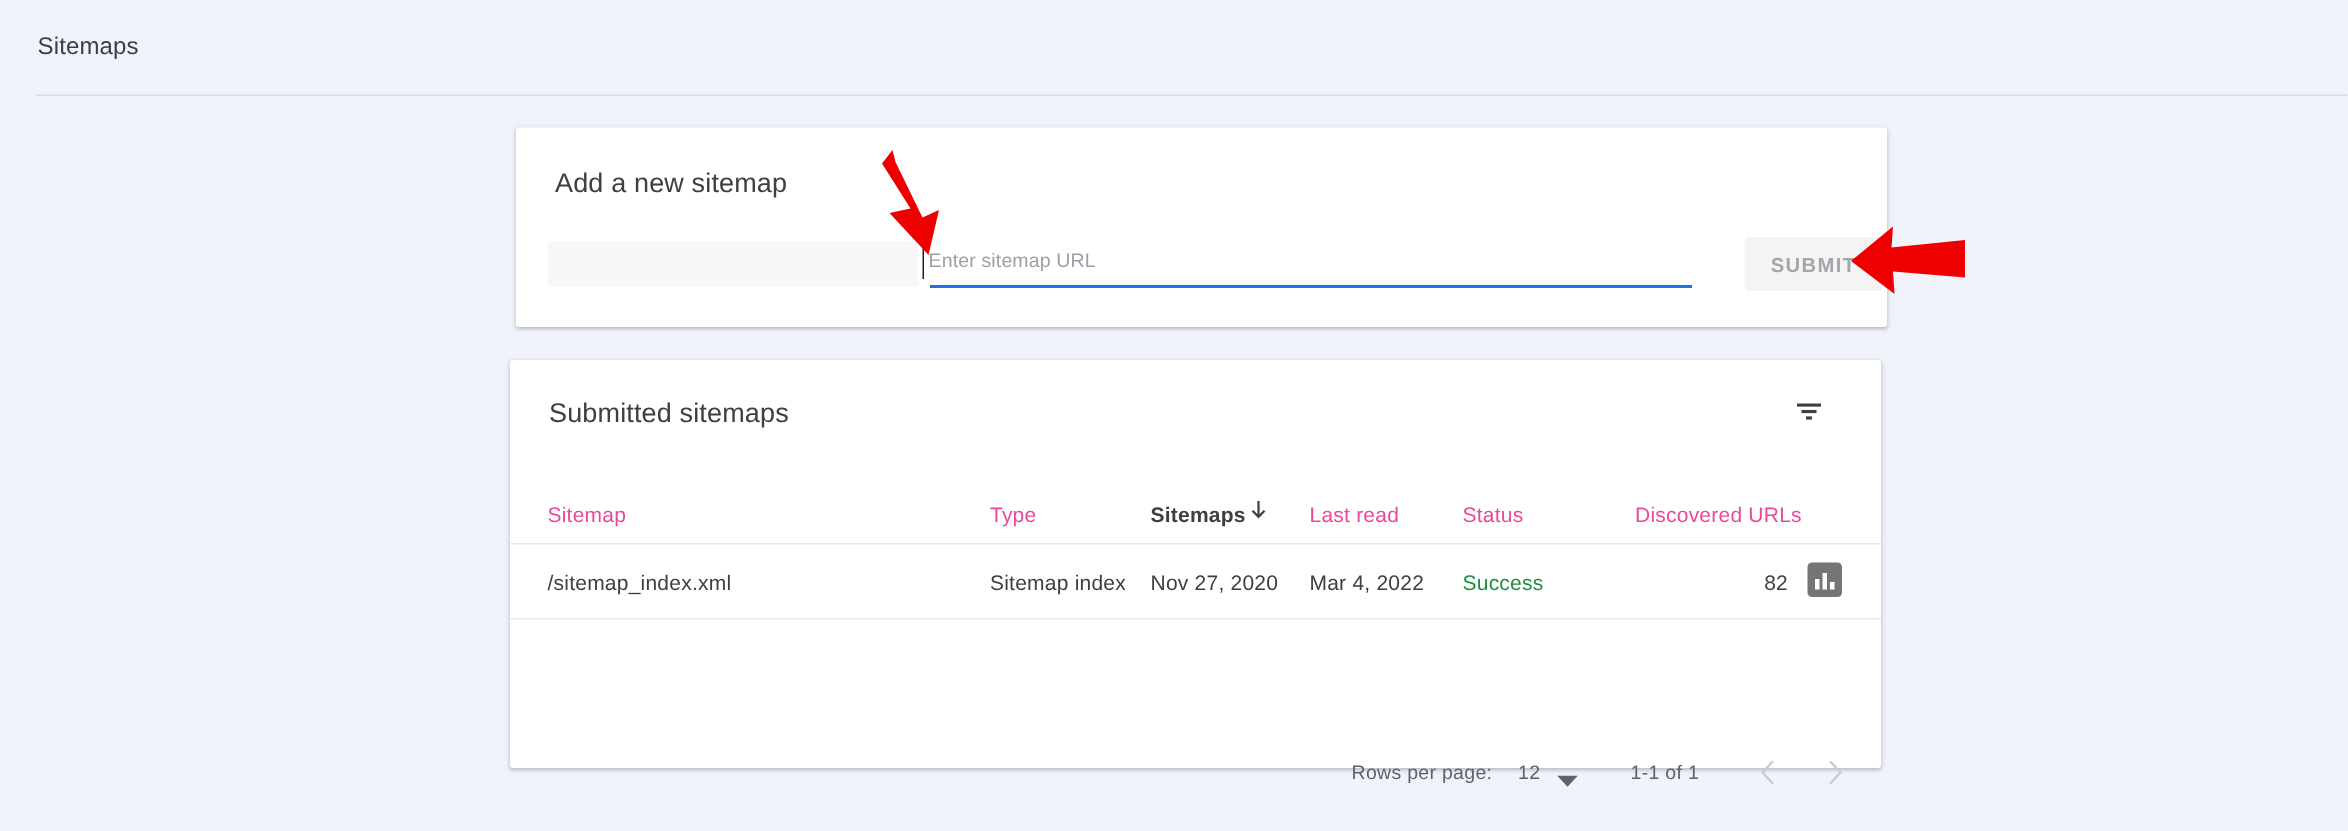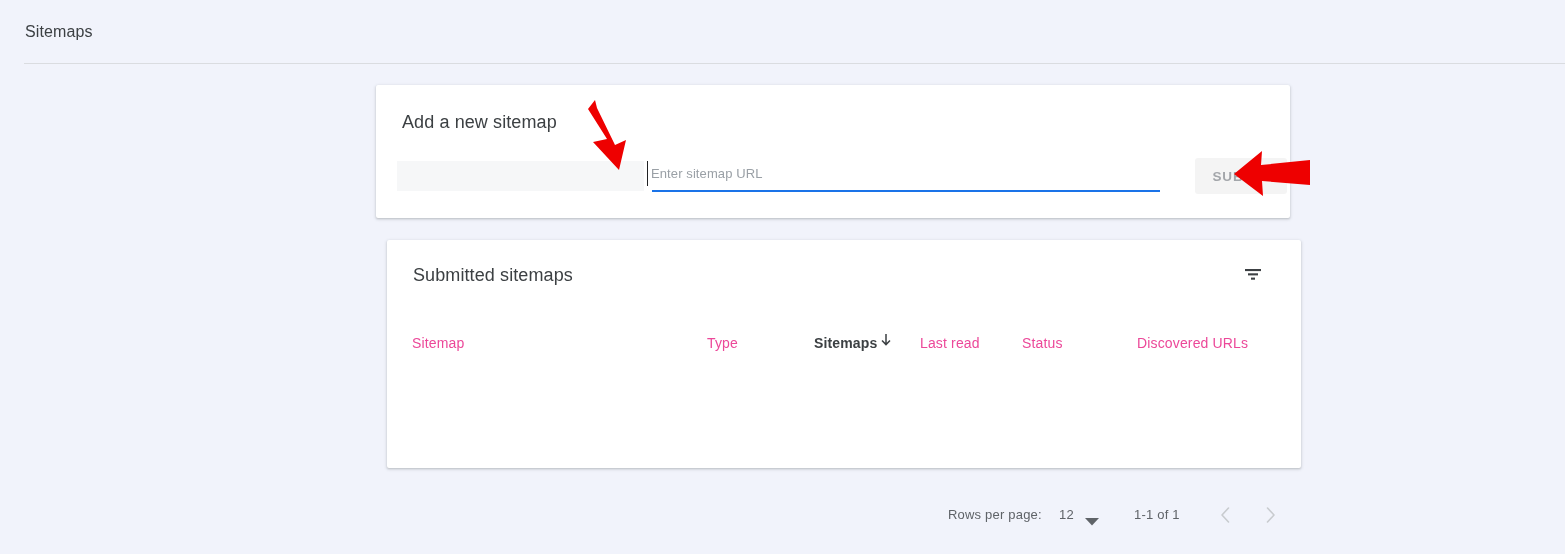--- a/index.html
+++ b/index.html
@@ -39,21 +39,20 @@
     height: 1px;
     background: #dadce0;
   }
 
   
   .card {
     position: absolute;
     background: #ffffff;
     border-radius: 2px;
     box-shadow: 0 1px 2px 0 rgba(60,64,67,.20), 0 1px 3px 1px rgba(60,64,67,.10);
-    margin-left: 32px;
   }
 
   #add-card {
     left: 344px;
     top: 85px;
     width: 914px;
     height: 133px;
   }
   .add-title {
     position: absolute;
@@ -127,24 +126,24 @@
     font-family: "Liberation Sans", sans-serif;
     font-size: 13.5px;
     font-weight: bold;
     letter-spacing: .9px;
     cursor: default;
     padding: 0;
   }
 
   
   #list-card {
-    left: 355px;
+    left: 340px;
     top: 240px;
     width: 914px;
-    height: 228px;
+    height: 272px;
   }
   .list-title {
     position: absolute;
     left: 26px;
     top: 23px;
     font-size: 18px;
     color: #3c4043;
     line-height: 24px;
     letter-spacing: .1px;
   }
@@ -297,20 +296,33 @@
       <div class="sort-arrow">
         <svg width="16" height="16" viewBox="0 0 16 16" aria-hidden="true">
           <path d="M8 2 L8 12 M4 8.5 L8 12.6 L12 8.5" fill="none" stroke="#3c4043" stroke-width="1.5"></path>
         </svg>
       </div>
       <div class="cell c-last">Last read</div>
       <div class="cell c-status">Status</div>
       <div class="cell c-disc">Discovered URLs</div>
     </div>
 
+    <div class="row data">
+      <div class="cell c-sitemap">/sitemap_index.xml</div>
+      <div class="cell c-type">Sitemap index</div>
+      <div class="cell c-sub">Nov 27, 2020</div>
+      <div class="cell c-last">Mar 4, 2022</div>
+      <div class="cell c-status success">Success</div>
+      <div class="cell c-num">82</div>
+      <div class="chart-btn">
+        <i class="b1"></i>
+        <i class="b2"></i>
+        <i class="b3"></i>
+      </div>
+    </div>
 
     <div class="foot">
       <div class="lbl rpp-label">Rows per page:</div>
       <div class="lbl rpp-value">12</div>
       <div class="rpp-arrow">
         <svg width="14" height="8" viewBox="0 0 14 8" aria-hidden="true">
           <path d="M0 0 L14 0 L7 7.5 Z" fill="#5f6368"></path>
         </svg>
       </div>
       <div class="lbl range-label">1-1 of 1</div>

